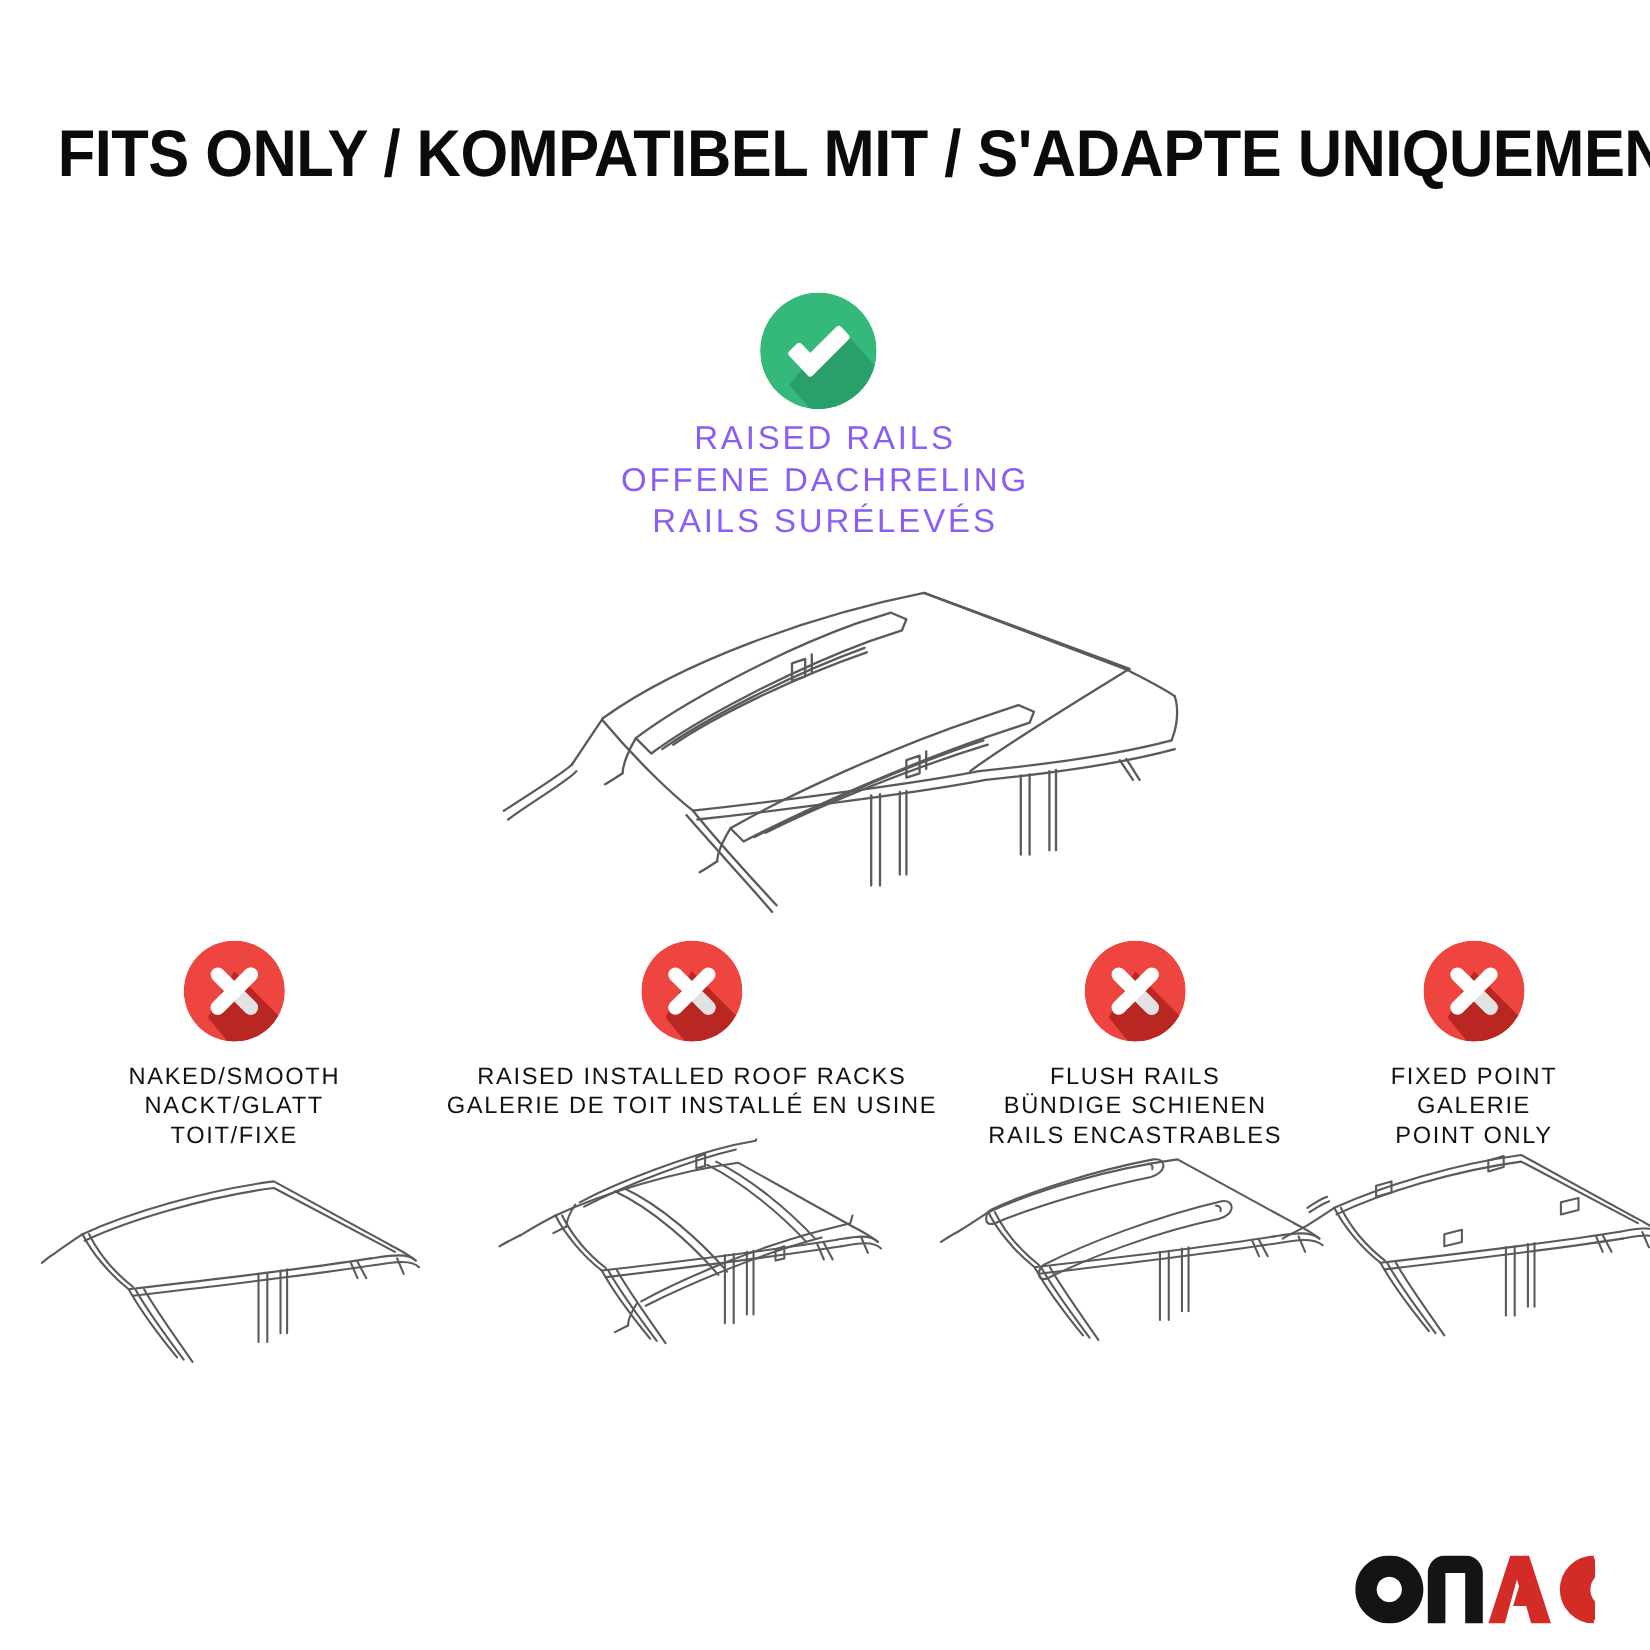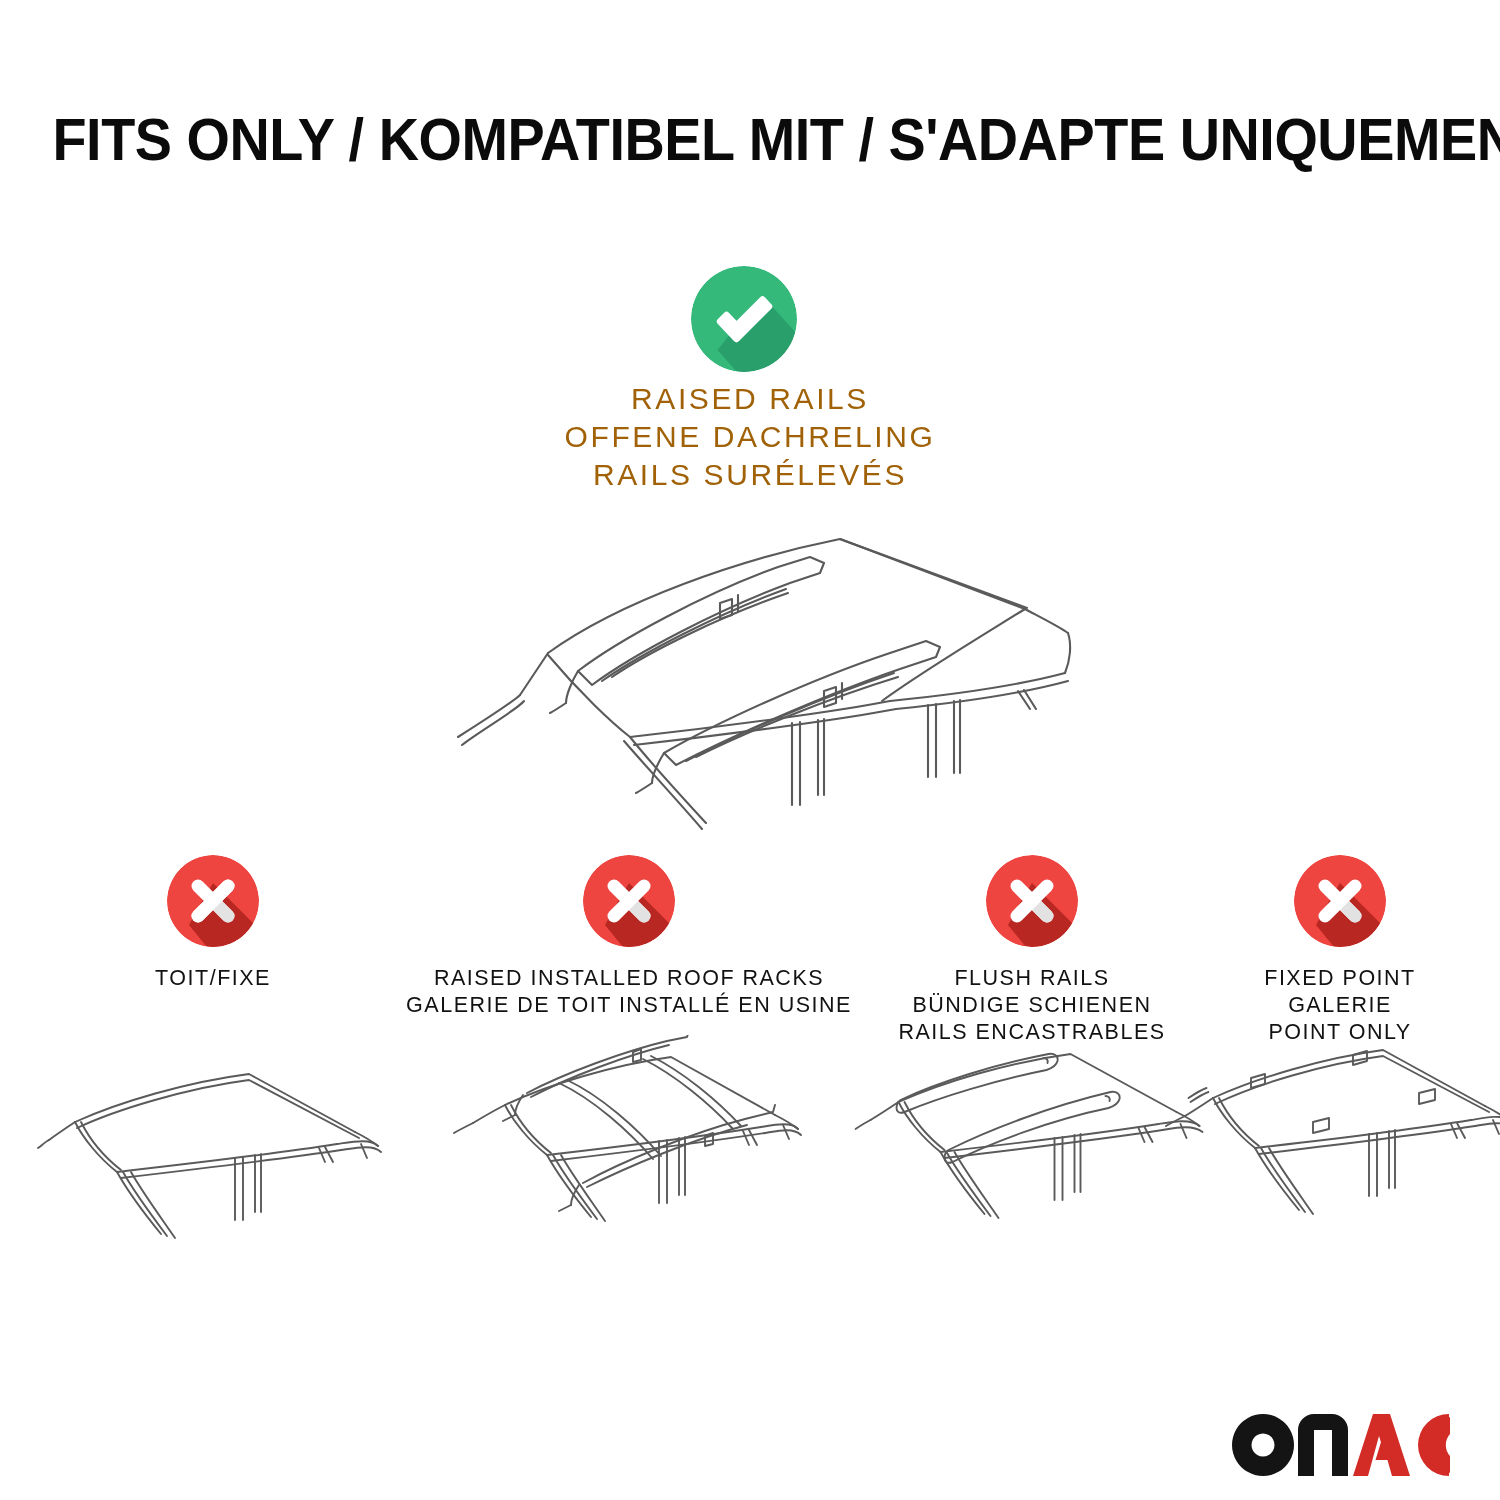--- a/index.html
+++ b/index.html
@@ -52,21 +52,21 @@
   }
   .good-label {
     position: absolute;
     left: 350px;
     top: 380px;
     width: 800px;
     text-align: center;
     font-size: 30px;
     line-height: 38px;
     letter-spacing: 2.6px;
-    color: #a16207;
+    color: #8b5cf6;
     font-weight: 400;
   }
   .good-art {
     position: absolute;
     left: 420px;
     top: 505px;
     width: 690px;
     height: 330px;
   }
 
@@ -223,20 +223,22 @@
           <g stroke="#e2e2e2" stroke-width="13" stroke-linecap="round" opacity="0.95">
             <line x1="48" y1="48" x2="61" y2="61"></line>
           </g>
           <g stroke="#ffffff" stroke-width="13" stroke-linecap="round">
             <line x1="61" y1="31" x2="31" y2="61"></line>
           </g>
         </svg>
       </div>
     </div>
     <div class="col-label">
+      <div>NAKED/SMOOTH</div>
+      <div>NACKT/GLATT</div>
       <div>TOIT/FIXE</div>
     </div>
     <div class="col-art">
       <svg class="line-art" width="352" height="250" viewBox="0 0 352 250">
         <g fill="none" stroke="#5a5a5a" stroke-width="1.9" stroke-linejoin="round" stroke-linecap="round">
           <path d="M38 62 C82 42 150 22 212 14 L318 72"></path>
           <path d="M38 62 C32 66 20 74 12 80"></path>
           <path d="M12 80 C8 82 4 86 1 88"></path>
           <path d="M40 68 C78 50 150 28 212 20 L322 78"></path>
           <path d="M38 62 C46 78 62 98 80 112"></path>

